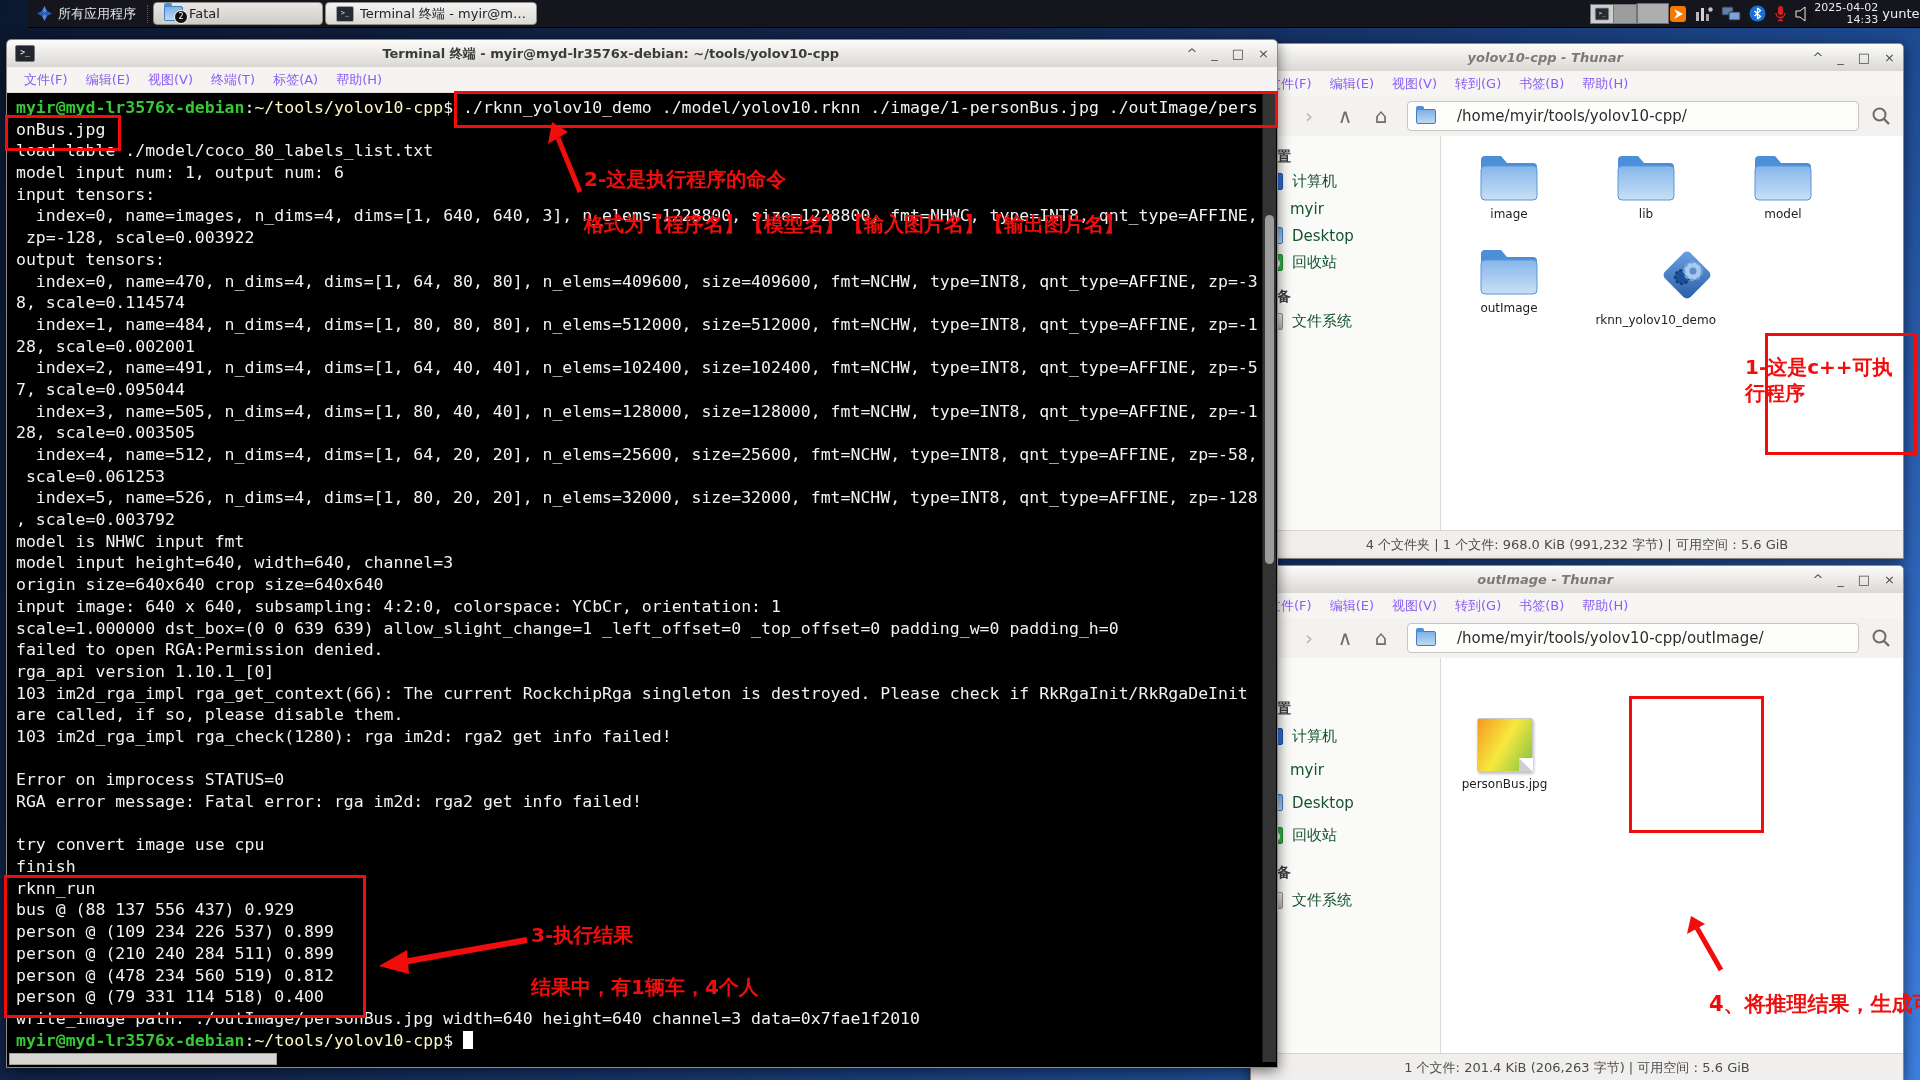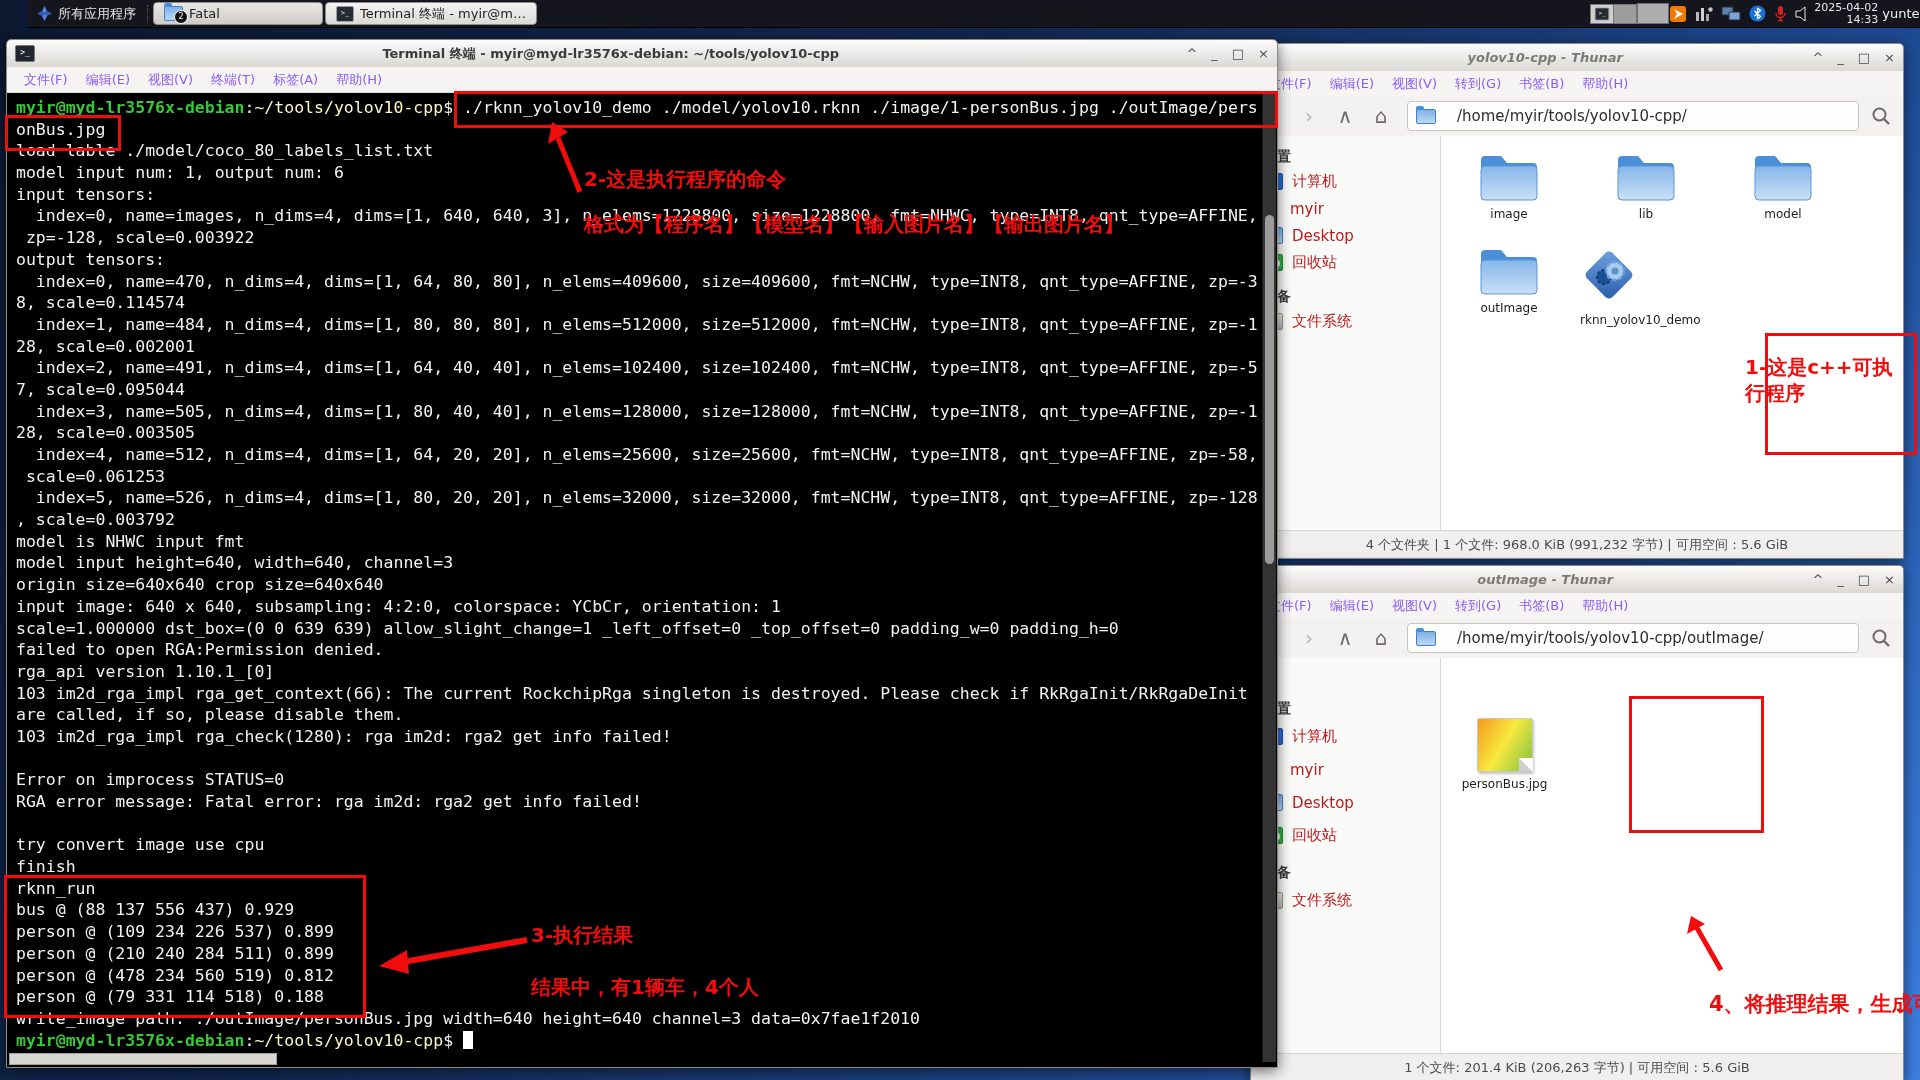--- a/index.html
+++ b/index.html
@@ -96,41 +96,41 @@
   .searchbtn{width:36px;height:30px;display:flex;align-items:center;justify-content:center;margin-right:4px;}
   .tbody{position:absolute;left:0;top:92px;right:0;bottom:27px;background:#fff;display:flex;}
   .side{width:190px;background:#fafaf9;border-right:1px solid #ddd9d5;box-sizing:border-box;padding-left:12px;}
   .w1 .side{padding-top:8px;}
   .w2 .side{padding-top:38px;}
   .shead{font-size:14px;font-weight:bold;color:#3c3c3c;height:24px;line-height:24px;}
   .shead.dev{margin-top:8px;}
   .srow{display:flex;align-items:center;gap:9px;}
   .w1 .srow{height:27px;}
   .w2 .srow{height:33px;}
-  .slabel{font-size:15px;color:#b91c1c;}
+  .slabel{font-size:15px;color:#14532d;}
   .ic{width:18px;height:15px;flex:none;position:relative;border-radius:2px;}
   .ic-computer{background:#2f6ed6;border:1px solid #1d4fa8;}
   .ic-computer:after{content:"";position:absolute;left:5px;bottom:-4px;width:6px;height:3px;background:#555;}
   .ic-home{border-radius:0;}
   .ic-home:before{content:"⌂";position:absolute;left:0;top:-5px;font-size:19px;color:#85817b;}
   .ic-desktop{background:linear-gradient(#7fb1e6,#bdd9f2);border:1px solid #3f7fc4;}
   .ic-desktop:before{content:"";position:absolute;left:-1px;top:-4px;width:8px;height:4px;background:#4a8fd8;border-radius:2px 2px 0 0;}
   .ic-trash{background:#35b14b;border:1px solid #1f8c33;}
   .ic-trash:before{content:"";position:absolute;left:3px;top:3px;width:9px;height:7px;border:2px solid #fff;border-radius:50%;}
   .ic-disk{background:linear-gradient(#ecebe8,#b8b5b0);border:1px solid #96938e;}
   .files{position:relative;flex:1;}
   .fitem{position:absolute;width:136px;text-align:center;}
   .fitem .ficon{display:block;margin:0 auto;}
   .flabel{margin-top:4px;font-size:12px;color:#1d1d1d;line-height:17px;word-break:break-all;
     background:#fff;border-radius:2px;}
   .w1 .fitem:nth-child(1){left:0px;top:16px;}
   .w1 .fitem:nth-child(2){left:137px;top:16px;}
   .w1 .fitem:nth-child(3){left:274px;top:16px;}
   .w1 .fitem:nth-child(4){left:0px;top:110px;}
-  .exec-item{position:absolute;left:139px;top:110px;width:136px;text-align:left;}
+  .exec-item{position:absolute;left:139px;top:110px;width:136px;text-align:right;}
   .rb-exec{left:324px;top:197px;width:146px;height:116px;border-width:3px;}
   .note1{left:494px;top:310px;width:160px;white-space:normal;line-height:26px;}
   .statusbar{position:absolute;left:0;bottom:0;right:0;height:27px;background:#f0efed;
     border-top:1px solid #d9d6d2;display:flex;align-items:center;justify-content:center;
     font-size:13px;color:#4c4c4c;border-radius:0;}
   
   .file2{position:absolute;left:0px;top:60px;width:127px;text-align:center;}
   .jpg-thumb{position:relative;width:54px;height:52px;margin:0 auto;
     background:linear-gradient(120deg,#f59a1f,#f7e93f 48%,#7cc043);
     border:1px solid #c9c9c9;border-radius:2px;box-shadow:1px 2px 3px rgba(0,0,0,.25);}
@@ -497,21 +497,21 @@
           <div class="tline">Error on improcess STATUS=0</div>
           <div class="tline">RGA error message: Fatal error: rga im2d: rga2 get info failed!</div>
           <div class="tline"></div>
           <div class="tline">try convert image use cpu</div>
           <div class="tline">finish</div>
           <div class="tline">rknn_run</div>
           <div class="tline">bus @ (88 137 556 437) 0.929</div>
           <div class="tline">person @ (109 234 226 537) 0.899</div>
           <div class="tline">person @ (210 240 284 511) 0.899</div>
           <div class="tline">person @ (478 234 560 519) 0.812</div>
-          <div class="tline">person @ (79 331 114 518) 0.188</div>
+          <div class="tline">person @ (79 331 114 518) 0.400</div>
           <div class="tline">write_image path: ./outImage/personBus.jpg width=640 height=640 channel=3 data=0x7fae1f2010</div>
         </div>
       <div class="tline"><span class="g">myir@myd-lr3576x-debian</span><span>:</span><span class="b">~/tools/yolov10-cpp</span><span>$ </span><span class="cursor"></span></div>
     </div>
     <div class="vscroll">
         <div class="vthumb"></div>
       </div>
     <div class="hstrip"></div>
 
     <div class="rbox rb1"></div>

